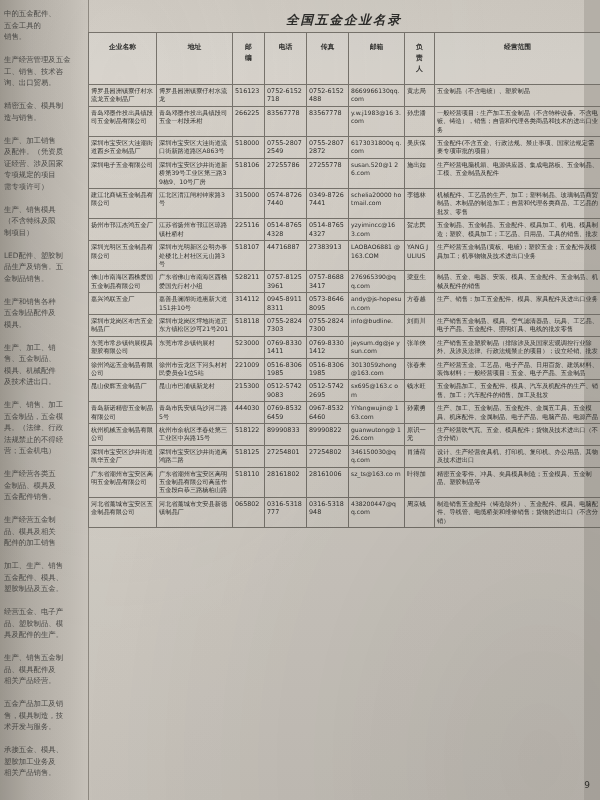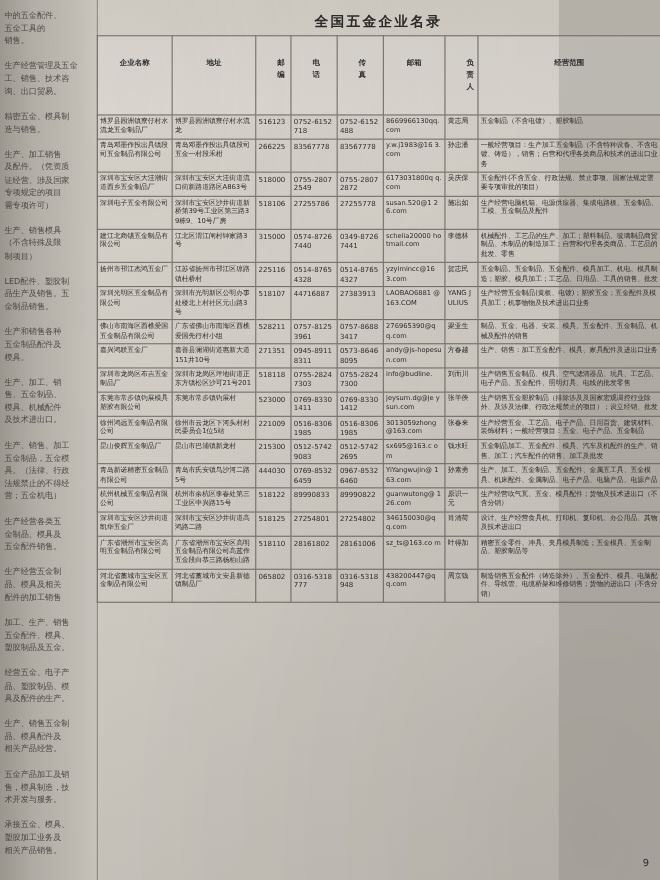--- a/index.html
+++ b/index.html
@@ -4,21 +4,21 @@
 <style>
   html,body{margin:0;padding:0;}
   body{
     width:600px;height:800px;overflow:hidden;
     background:#b9b4ac;
     font-family:"DejaVu Sans","Liberation Sans",sans-serif;
     position:relative;
   }
   
   #page{
-    position:absolute;left:0;top:0;width:508px;height:800px;
+    position:absolute;left:0;top:0;width:584px;height:800px;
     background:
       linear-gradient(to right,rgba(0,0,0,0.10) 0px,rgba(0,0,0,0.02) 18px,rgba(0,0,0,0) 60px),
       linear-gradient(to bottom,#cfcac2 0%,#d5d0c8 12%,#d2cdc5 60%,#c9c4bc 100%);
   }
   
   #gutter{
     position:absolute;left:0;top:0;width:88px;height:800px;
     background:linear-gradient(to right,#9d988f 0px,#b3aea6 30px,#c2bdb5 70px,#cbc6be 88px);
     border-right:1px solid #8f8a82;
     overflow:hidden;
@@ -36,40 +36,40 @@
     position:absolute;left:0;top:0;width:14px;height:800px;
     background:linear-gradient(to right,#7e7971,#96918a);
   }
   
   #sheet{
     position:absolute;left:88px;top:0;width:512px;height:800px;
   }
   .title{
     position:absolute;left:0;top:12px;width:512px;text-align:center;
     font-family:"DejaVu Sans","Liberation Sans",sans-serif;
-    font-size:12.5px;font-weight:bold;letter-spacing:2px;color:#2b2b29;
+    font-size:12.5px;font-weight:bold;letter-spacing:2px;color:#2b2b29;font-style:italic;
   }
   table{
     position:absolute;left:0;top:32px;width:512px;
     border-collapse:collapse;
     table-layout:fixed;
     font-size:6.3px;
     color:#2e2e2c;
   }
   th,td{
     border:0.5px solid #77736c;
     padding:2px 2px;
     vertical-align:top;
     line-height:8.4px;
     word-break:break-all;
     overflow:hidden;
   }
   th{
     font-weight:bold;font-size:6.8px;text-align:center;
-    height:11px;line-height:11px;padding:19px;
+    height:11px;line-height:11px;padding:9px;
     background:rgba(255,255,255,0.12);
   }
   td.name{font-size:6.2px;}
   td.addr{font-size:6.2px;}
   td.num{font-size:6.4px;}
   td.mail{font-size:6.1px;}
   td.person{font-size:6.3px;}
   td.scope{font-size:6.2px;}
   .pageno{
     position:absolute;right:10px;bottom:10px;font-size:9px;color:#33332f;
@@ -265,21 +265,21 @@
             <td class="num">528211</td>
             <td class="num">0757-81253961</td>
             <td class="num">0757-86883417</td>
             <td class="mail">276965390@q q.com</td>
             <td class="person">梁亚生</td>
             <td class="scope">制品、五金、电器、安装、模具、五金配件、五金制品、机械及配件的销售</td>
           </tr>
           <tr>
             <td class="name">嘉兴鸿联五金厂</td>
             <td class="addr">嘉善县澜湖街道惠新大道151井10号</td>
-            <td class="num">271351</td>
+            <td class="num">314112</td>
             <td class="num">0945-89118311</td>
             <td class="num">0573-86468095</td>
             <td class="mail">andy@js-hopesun.com</td>
             <td class="person">方春越</td>
             <td class="scope">生产、销售：加工五金配件、模具、家具配件及进出口业务</td>
           </tr>
           <tr>
             <td class="name">深圳市龙岗区布吉五金制品厂</td>
             <td class="addr">深圳市龙岗区坪地街道正东方镇松区沙可21号201</td>
             <td class="num">518118</td>

